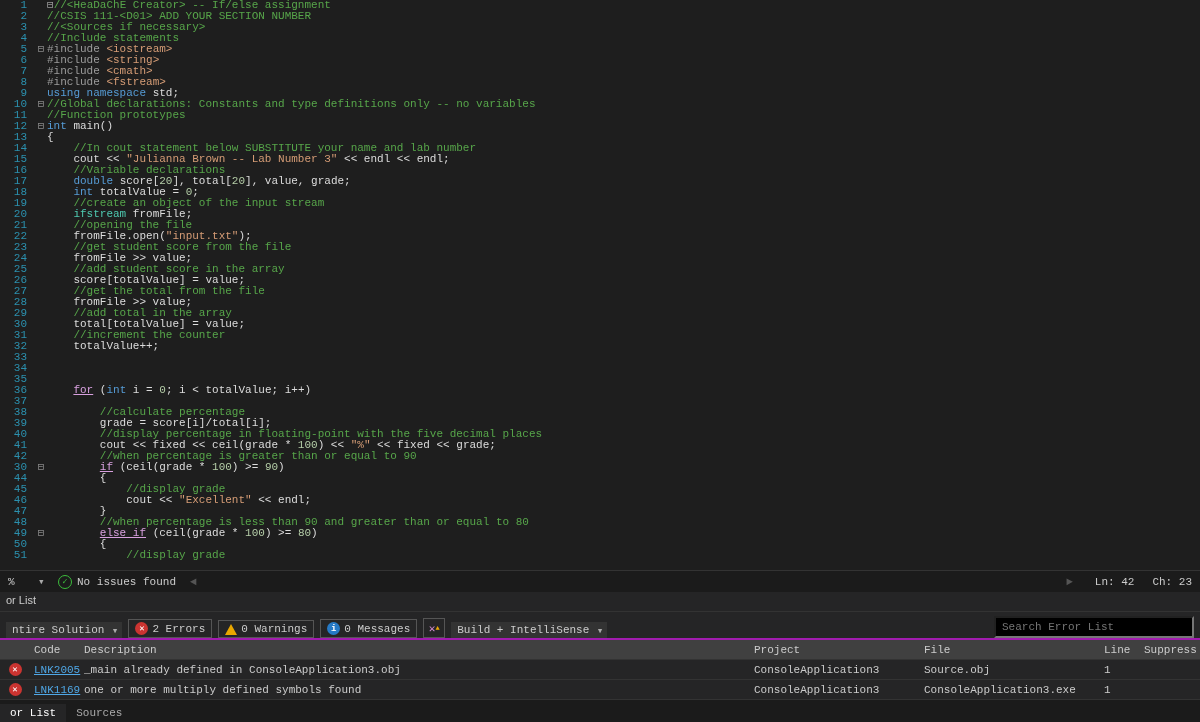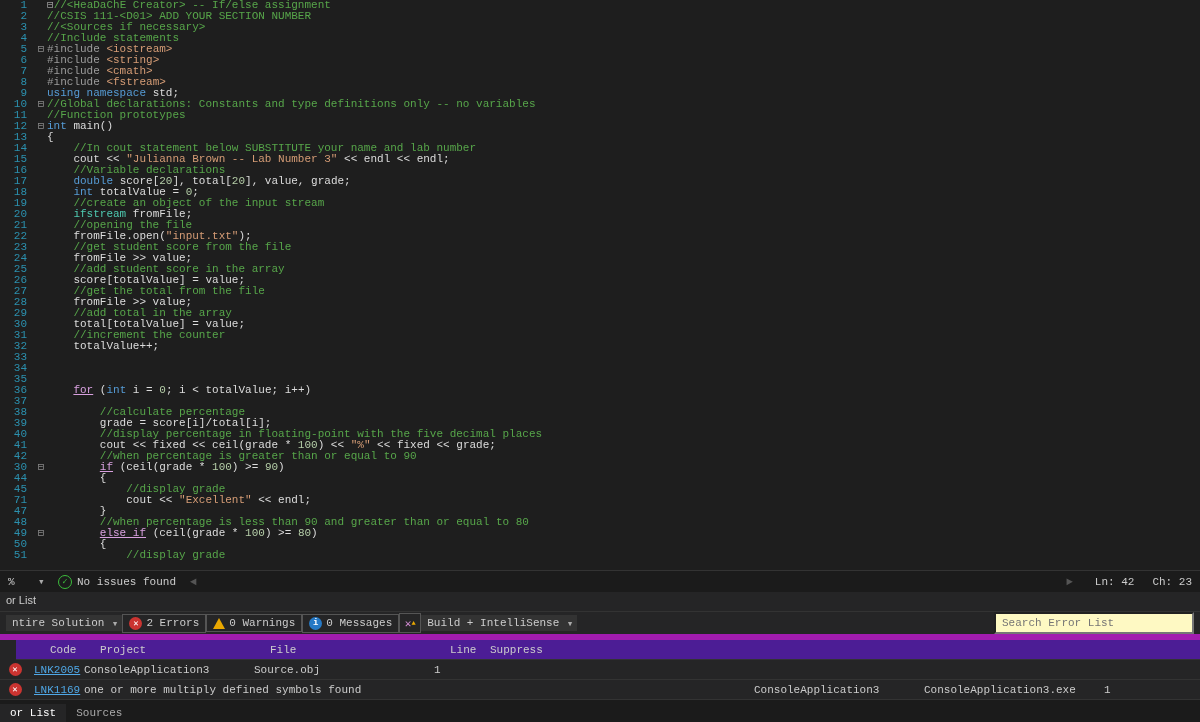--- a/index.html
+++ b/index.html
@@ -19,32 +19,32 @@
 .c-kw { color:#d8a0df;text-decoration:underline; }
 .c-white { color:#dcdcdc; }
 .c-gray { color:#9b9b9b; }
 .statusbar { height:22px; background:#1b1b1b; display:flex; align-items:center; padding:0 8px; color:#ccc; border-top:1px solid #333; }
 .statusbar .pct { width:30px; }
 .statusbar .dd { width:20px; color:#aaa; }
 .check-icon { width:14px; height:14px; border:1.5px solid #3bbb3b; border-radius:50%; display:inline-flex; align-items:center; justify-content:center; margin-right:5px; }
 .check-icon::after { content:"✓"; color:#3bbb3b; font-size:9px; }
 .statusbar .right { margin-left:auto; display:flex; gap:18px; }
 .panel-title { height:20px; background:#252526; color:#ccc; padding:2px 6px; font-family:'Segoe UI',sans-serif; font-size:11px; border-bottom:1px solid #333; }
-.toolbar { height:28px; background:#252526; display:flex; align-items:center; padding:0 6px; border-bottom:6px solid #a21caf; font-family:'Segoe UI',sans-serif; }
+.toolbar { height:28px; background:#252526; display:flex; align-items:flex-end; padding:0 6px; gap:6px; border-bottom:2px solid #a21caf; font-family:'Segoe UI',sans-serif; }
 .tb-select { background:#333; color:#ccc; padding:2px 18px 2px 6px; position:relative; font-size:11px; }
 .tb-select::after { content:"▾"; position:absolute; right:4px; top:2px; color:#aaa; }
 .tb-btn { border:1px solid #555; padding:2px 6px; color:#ccc; display:flex; align-items:center; gap:4px; font-size:11px; cursor:pointer; }
 .err-ico { width:13px; height:13px; border-radius:50%; background:#cb3431; color:#fff; display:inline-flex; align-items:center; justify-content:center; font-size:9px; font-weight:bold; }
 .warn-ico { width:0; height:0; border-left:6px solid transparent; border-right:6px solid transparent; border-bottom:11px solid #e9a700; display:inline-block; position:relative; }
 .info-ico { width:13px; height:13px; border-radius:50%; background:#2679c5; color:#fff; display:inline-flex; align-items:center; justify-content:center; font-size:9px; font-weight:bold; }
 .tb-icon { width:22px; height:20px; border:1px solid #555; display:flex; align-items:center; justify-content:center; color:#d08bd0; }
-.search-box { margin-left:auto; background:#fef9c3; padding:3px 6px; color:#888; width:200px; font-size:11px; }
+.search-box { margin-left:auto; background:#000000; padding:3px 6px; color:#888; width:200px; font-size:11px; }
 .err-table { flex:0 0 auto; background:#252526; font-family:'Segoe UI',sans-serif; font-size:11px; }
 .err-table .hdr, .err-table .row { display:flex; align-items:center; height:20px; border-bottom:1px solid #333; }
-.err-table .hdr { background:#4c1d95; color:#ccc;margin-left:16px; }
+.err-table .hdr { background:#404040; color:#ccc; }
 .err-table .row { color:#ccc; }
 .col-ico { width:30px; display:flex; justify-content:center; }
 .col-code { width:50px; padding-left:4px; }
 .col-desc { flex:1; padding-left:4px; }
 .col-proj { width:170px; padding-left:4px; }
 .col-file { width:180px; padding-left:4px; }
 .col-line { width:40px; padding-left:4px;font-family:Liberation Mono, monospace; }
 .col-supp { width:60px; padding-left:4px; }
 .link { color:#4fa7e6; text-decoration:underline; cursor:pointer; }
 .tabs { height:22px; background:#1b1b1b; display:flex; align-items:flex-end; font-family:'Segoe UI',sans-serif; font-size:11px; }
@@ -95,21 +95,21 @@
       <div>36</div>
       <div>37</div>
       <div>38</div>
       <div>39</div>
       <div>40</div>
       <div>41</div>
       <div>42</div>
       <div>30</div>
       <div>44</div>
       <div>45</div>
-      <div>71</div>
+      <div>46</div>
       <div>47</div>
       <div>48</div>
       <div>49</div>
       <div>50</div>
       <div>51</div>
     </div>
   <div class="fold-col" id="foldcol">
       <div></div>
       <div></div>
       <div></div>
@@ -196,31 +196,33 @@
     </div>
   <div class="tb-icon">✕<sub style="font-size:7px;color:#e9a700">▲</sub></div>
   <div class="tb-select">Build + IntelliSense</div>
   <input class="search-box" placeholder="Search Error List" style="">
 </div>
 
 <div class="err-table">
   <div class="hdr">
     <div class="col-ico"></div>
     <div class="col-code">Code</div>
+    <div class="col-desc">Description</div>
     <div class="col-proj">Project</div>
     <div class="col-file">File</div>
     <div class="col-line">Line</div>
     <div class="col-supp">Suppress</div>
   </div>
   <div id="err-rows">
       <div class="row">
         <div class="col-ico">
           <span class="err-ico">✕</span>
         </div>
   <div class="col-code"><span class="link">LNK2005</span></div>
+  <div class="col-desc">_main already defined in ConsoleApplication3.obj</div>
   <div class="col-proj">ConsoleApplication3</div>
   <div class="col-file">Source.obj</div>
   <div class="col-line">1</div>
   <div class="col-supp"></div>
       </div>
       <div class="row">
         <div class="col-ico">
           <span class="err-ico">✕</span>
         </div>
   <div class="col-code"><span class="link">LNK1169</span></div>

